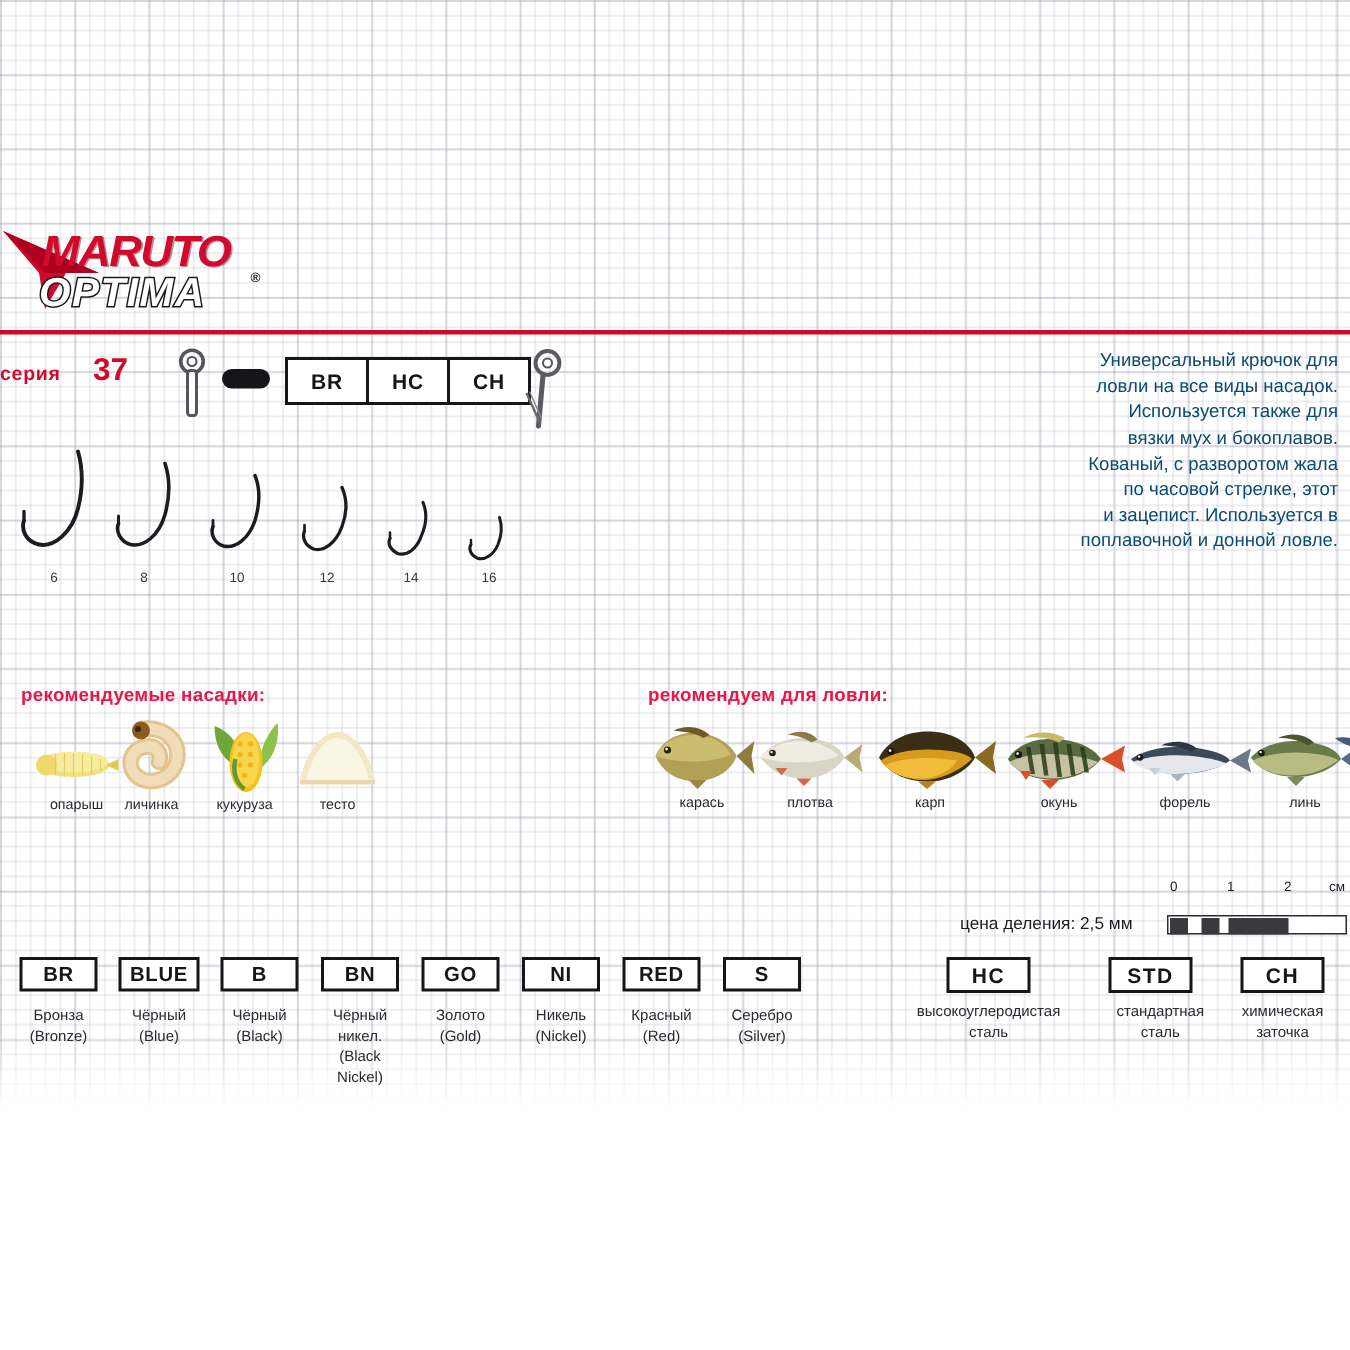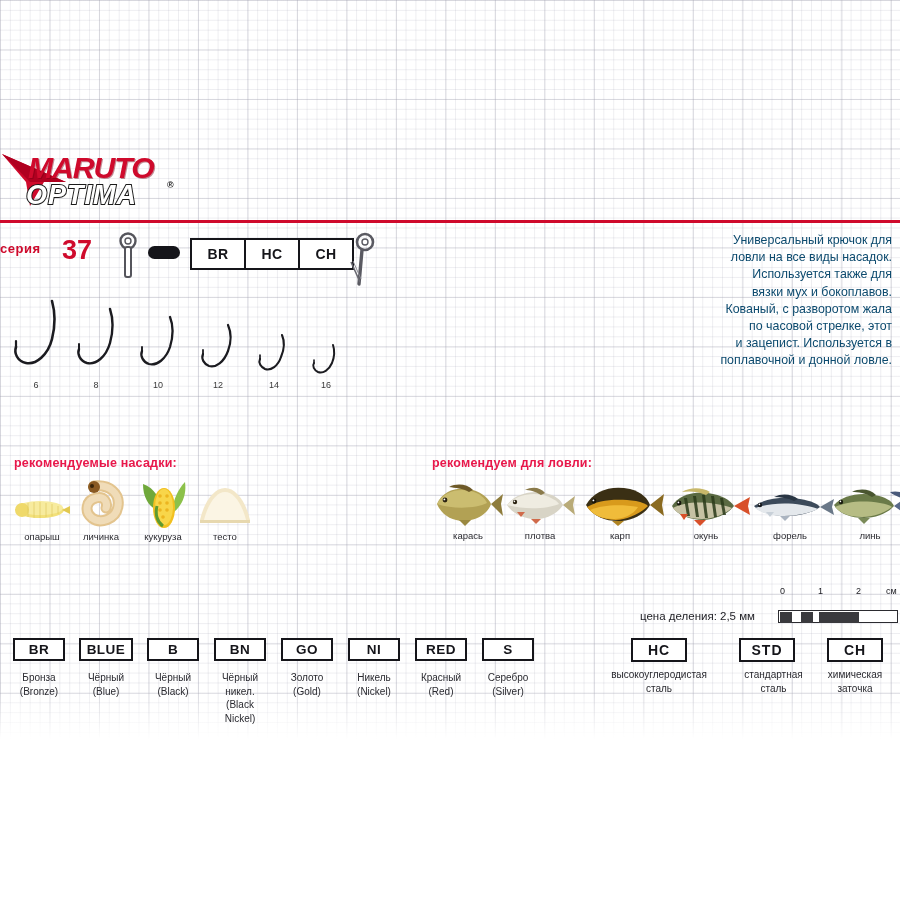--- a/index.html
+++ b/index.html
@@ -92,21 +92,21 @@
 
   
   #series-block { left: 0px; top: 235px; width: 110px; height: 26px; }
   .series-word {
     position: absolute; left: 0px; top: 6px;
     font-size: 13px; font-weight: bold; color: #cf0a2c;
     letter-spacing: 0.5px;
   }
   .series-num {
     position: absolute; left: 62px; top: 0px;
-    font-size: 27px; font-weight: bold; color: #cf0a2c;
+    font-size: 21px; font-weight: bold; color: #cf0a2c;
   }
 
   
   #eye-icon-1 { left: 116px; top: 232px; width: 24px; height: 48px; }
   #bend-oval {
     left: 148px; top: 246px;
     width: 32px; height: 13px;
     background: #15151a;
     border-radius: 7px;
   }
@@ -356,21 +356,21 @@
     <div>вязки мух и бокоплавов.</div>
     <div>Кованый, с разворотом жала</div>
     <div>по часовой стрелке, этот</div>
     <div>и зацепист. Используется в</div>
     <div>поплавочной и донной ловле.</div>
   </div>
 
   <div class="layer sect-head" id="baits-head">рекомендуемые насадки:</div>
 
   <div class="layer" id="baits-row">
-    <div class="bait-item" style="left:3px;">
+    <div class="bait-item" style="left:12px;">
       <div class="bait-art">
         <svg width="64" height="50" viewBox="0 0 64 50">
           <ellipse cx="30" cy="32" rx="24" ry="8" fill="#f2e07a"></ellipse>
           <ellipse cx="30" cy="30" rx="23" ry="7" fill="#f7eb9e"></ellipse>
           <ellipse cx="12" cy="32" rx="7" ry="7" fill="#efd96a"></ellipse>
           <path d="M52 32 L60 28 L60 36 Z" fill="#e2c84f"></path>
           <g stroke="#ddc65c" stroke-width="0.8" opacity="0.8">
             <path d="M18 25 L18 39"></path>
               <path d="M24 24 L24 40"></path>
               <path d="M30 24 L30 40"></path>

